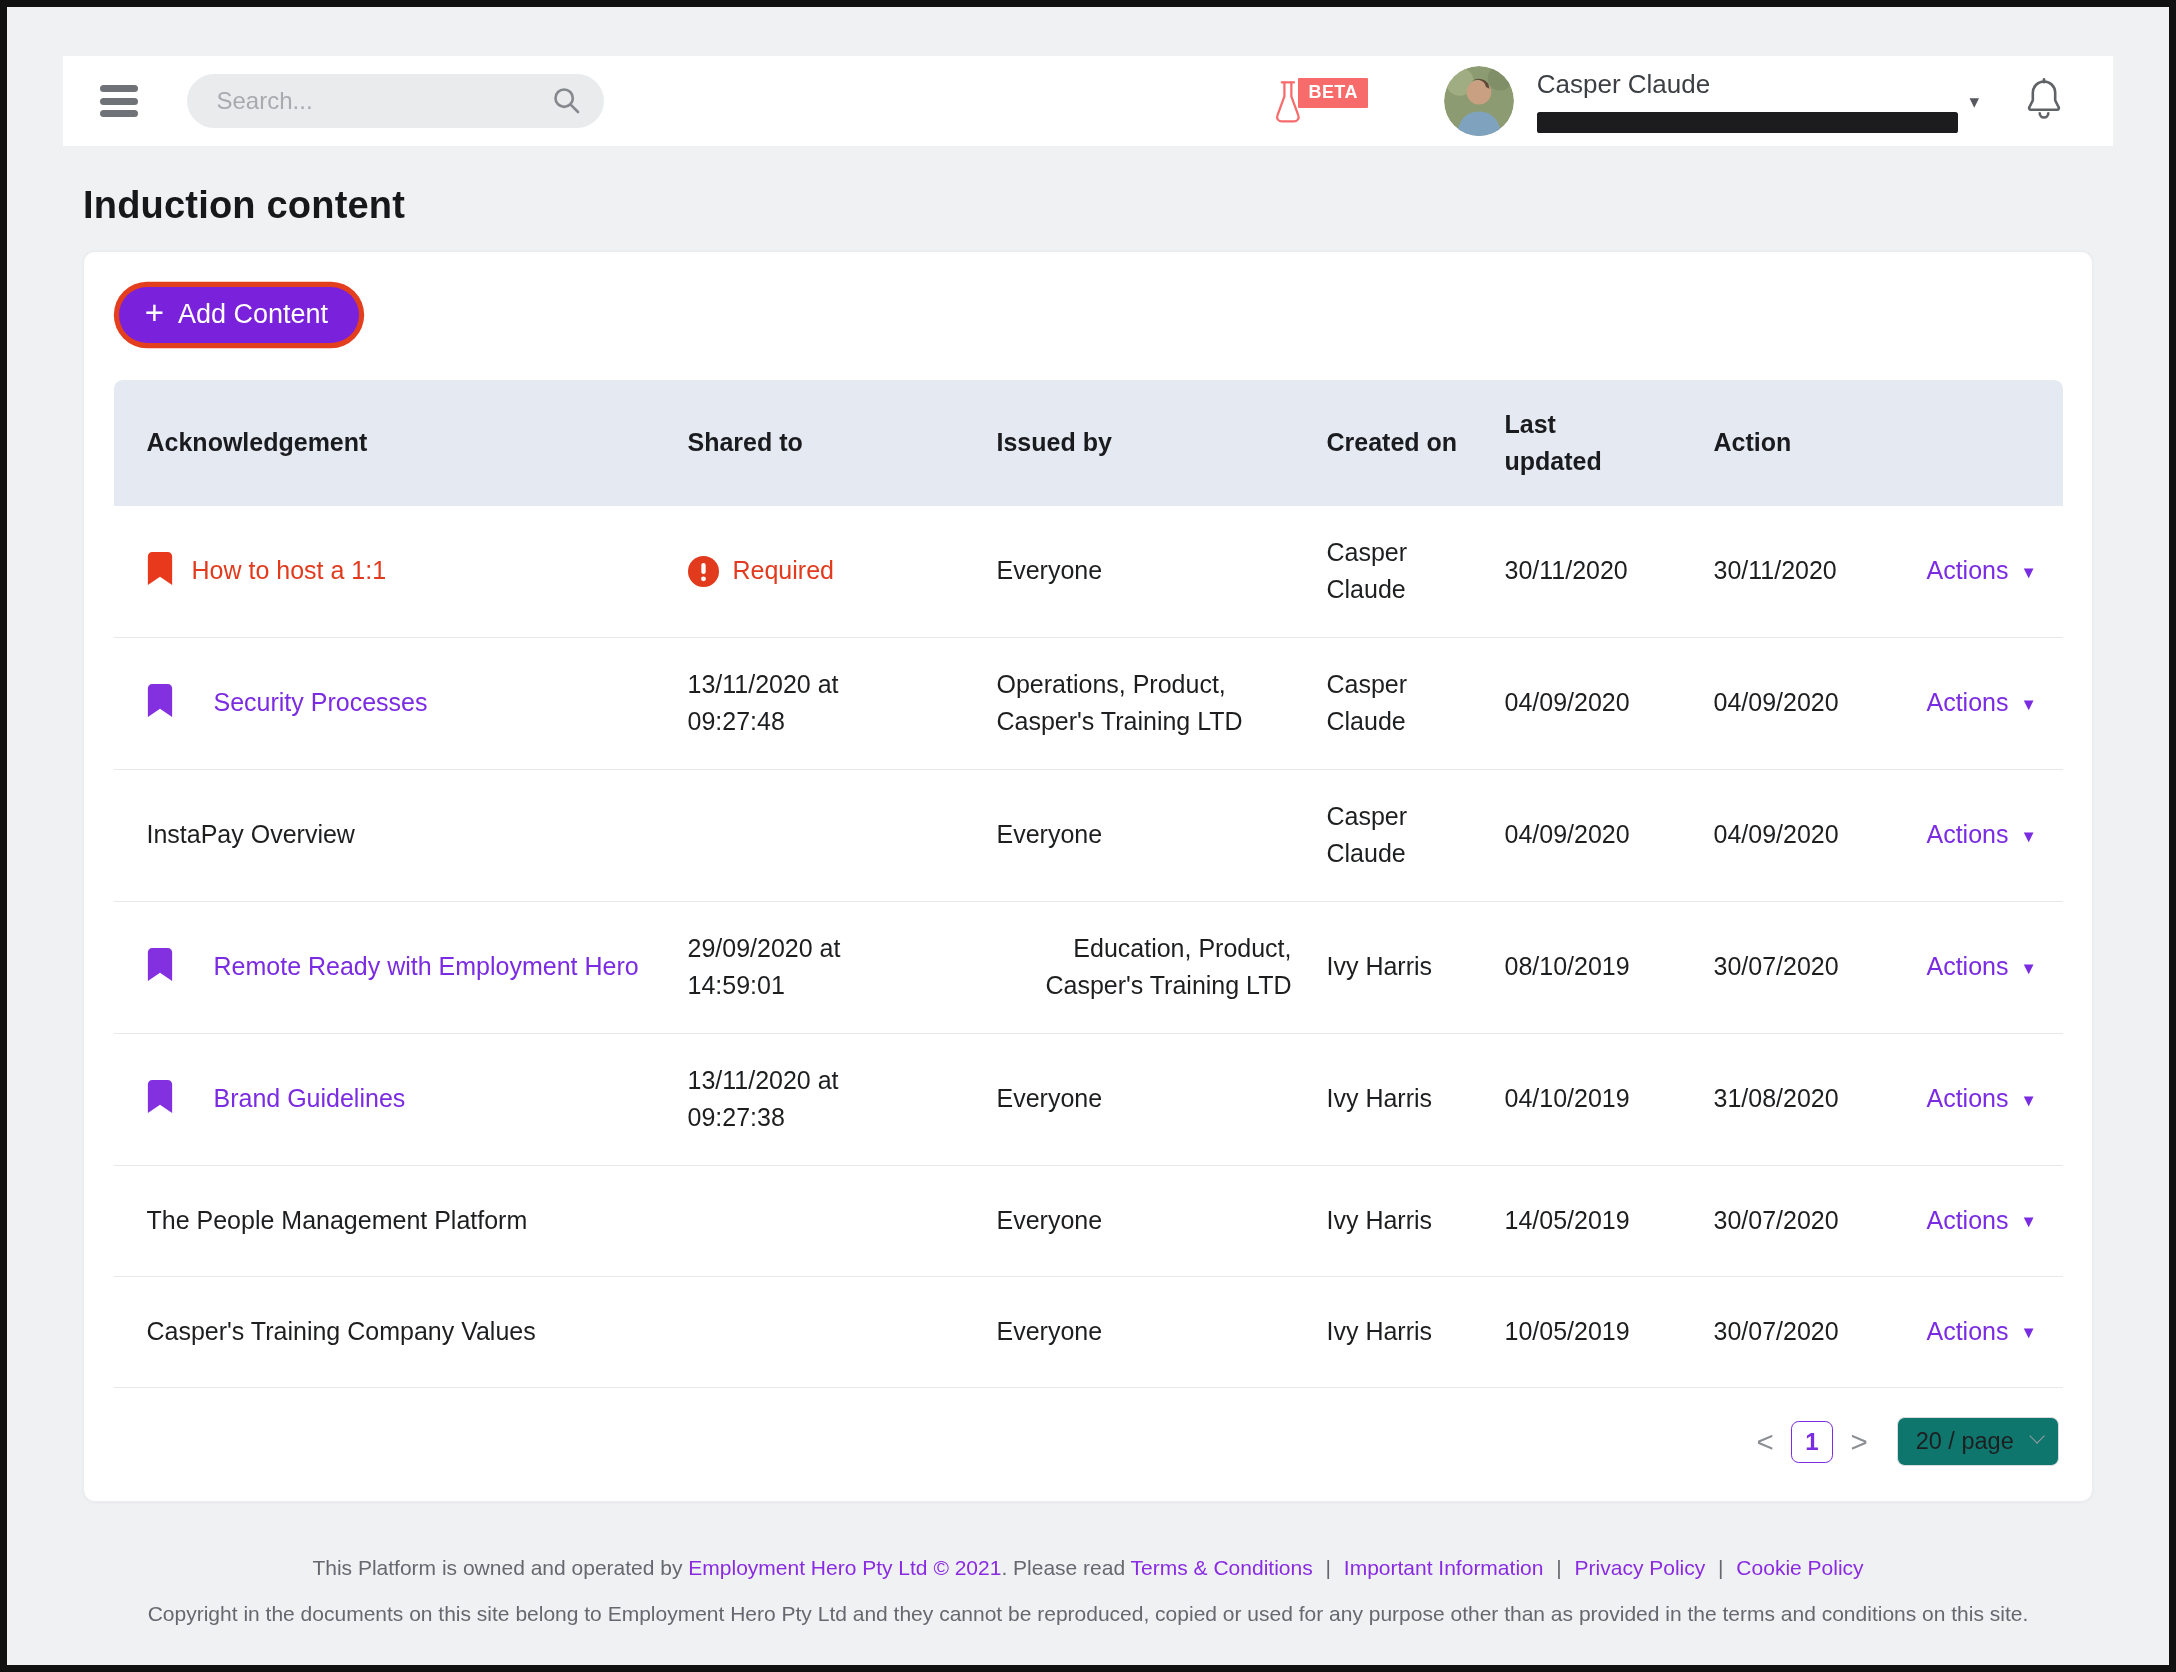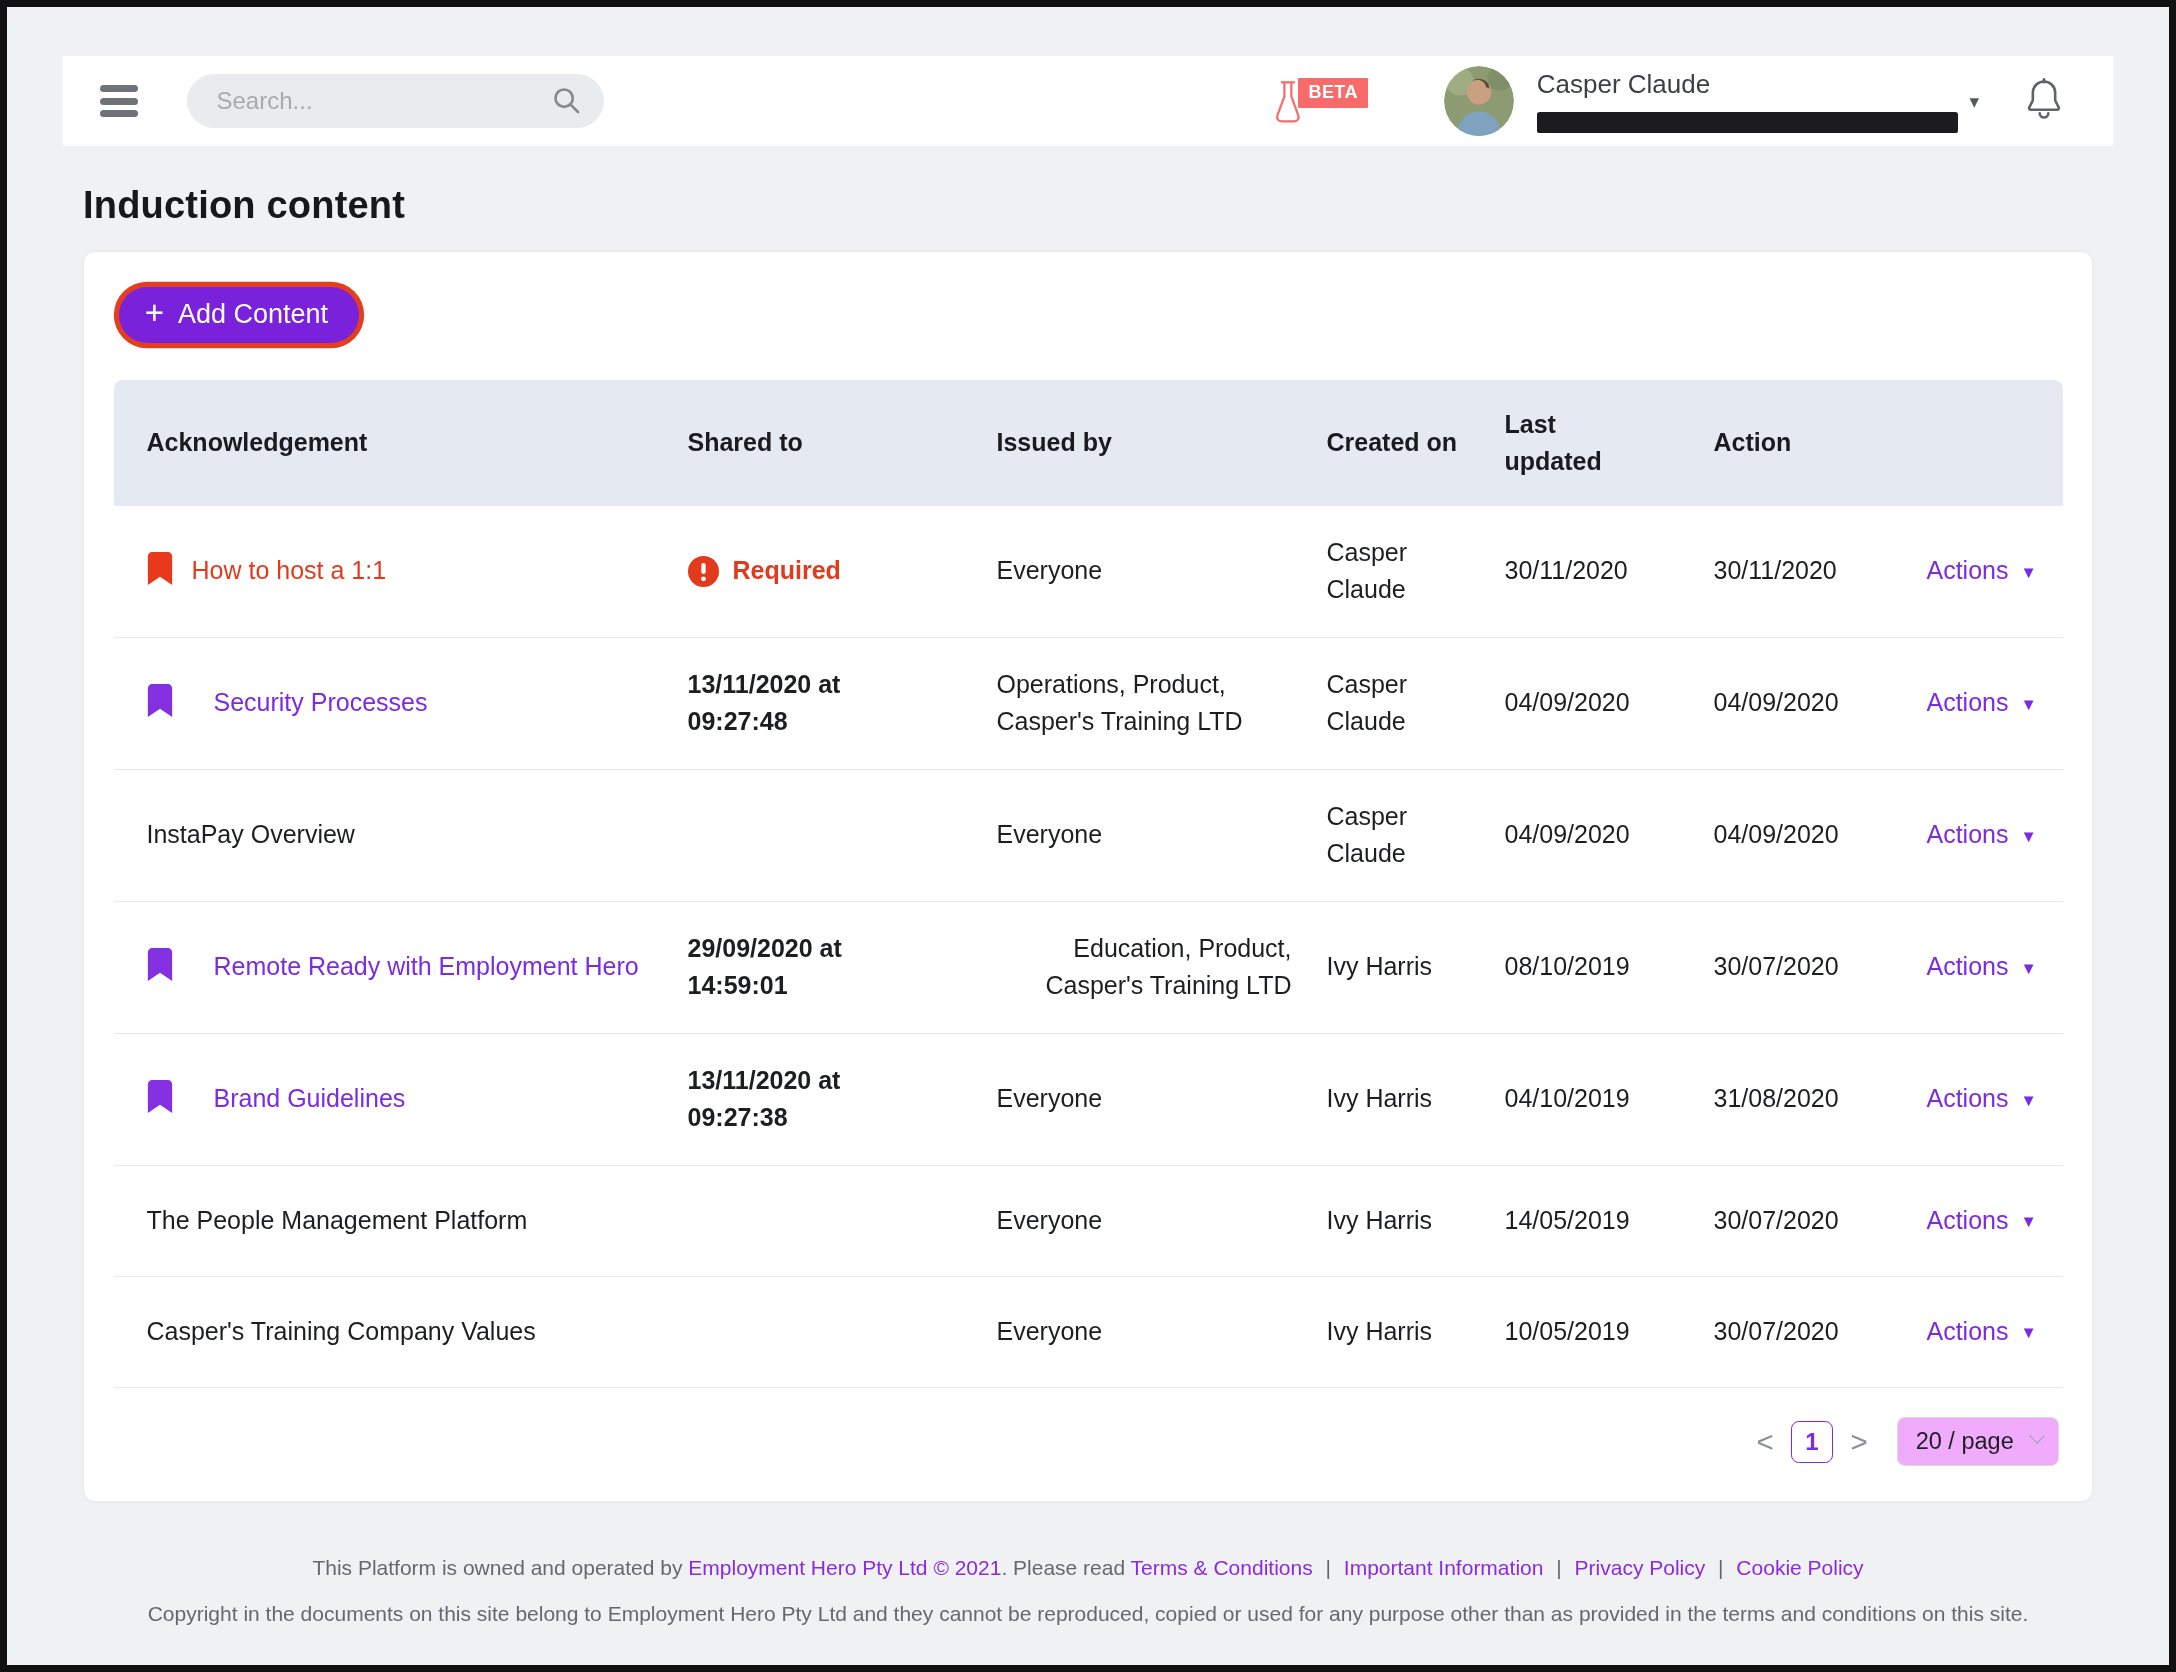--- a/index.html
+++ b/index.html
@@ -113,21 +113,21 @@
     padding-top:22.6px; padding-bottom:22.6px;
   }
   .row.slim { min-height:111px; }
   .td { padding-right:35px; line-height:1.5; }
   .td-name { display:flex; align-items:flex-start; }
   .bookmark { flex:none; margin-right:19px; display:inline-flex; }
   .name-link { text-decoration:none; cursor:pointer; }
   .name-alert { color:#e23a1d; }
   .name-purple { color:#7b2be1;margin-left:22px; }
   .name-plain { color:#1d1e20; cursor:default; }
-  .ack-inner { max-width:204px; display:flex; align-items:center;font-weight:bold; }
+  .ack-inner { max-width:204px; display:flex; align-items:center; }
   .ack-required { color:#e23a1d; }
   .ack-icon { flex:none; margin-right:14px; display:inline-flex; }
   .shared-inner { max-width:300px; }
   .issued-inner { max-width:148px; }
   .actions-link {
     color:#7b2be1; cursor:pointer; text-decoration:none;
     display:inline-flex; align-items:center; font-weight:500;
   }
   .actions-caret { font-size:16.5px; margin-left:12px; margin-top:2.6px; }
 
@@ -146,21 +146,21 @@
     color:#7b2be1; font-weight:bold; font-size:24px;
     display:flex; align-items:center; justify-content:center;
     margin:0 8.7px; cursor:pointer; background:#fff;
   }
   .pg-size {
     margin-left:21px;
     height:49px; min-width:148px;
     border:0.9px solid #d9dbde; border-radius:7.8px;
     display:flex; align-items:center; justify-content:center;
     font-size:23.5px; color:#1d1e20;
-    padding:0 17.4px; cursor:pointer; background:#f0abfc;
+    padding:0 17.4px; cursor:pointer; background:#0f766e;
   }
   .pg-size .chev {
     width:11.3px; height:11.3px;
     border-right:1.7px solid #9a9ea3; border-bottom:1.7px solid #9a9ea3;
     transform:rotate(45deg) translateY(-3.5px);
     margin-left:15.6px; margin-top:-5.2px;
   }
 
   
   .footer { margin-top:50px; text-align:center; font-size:21px; color:#65696f; line-height:1.5; }

